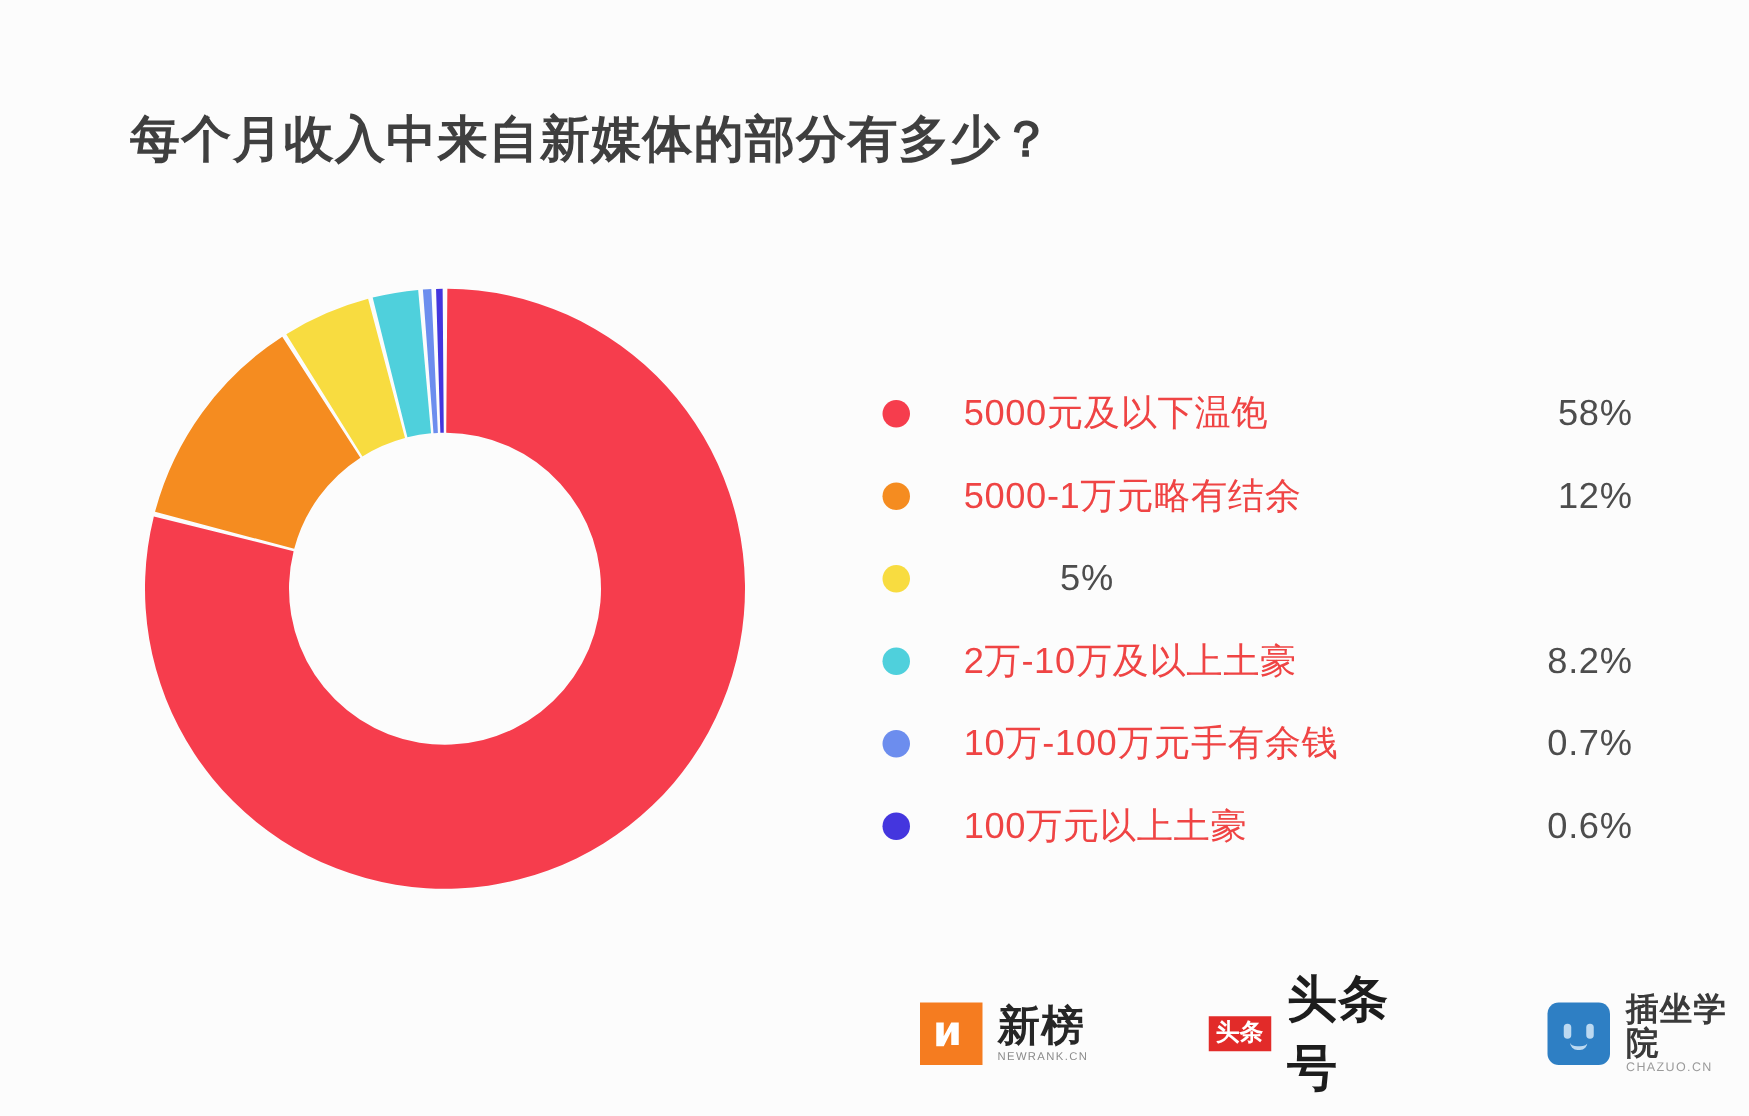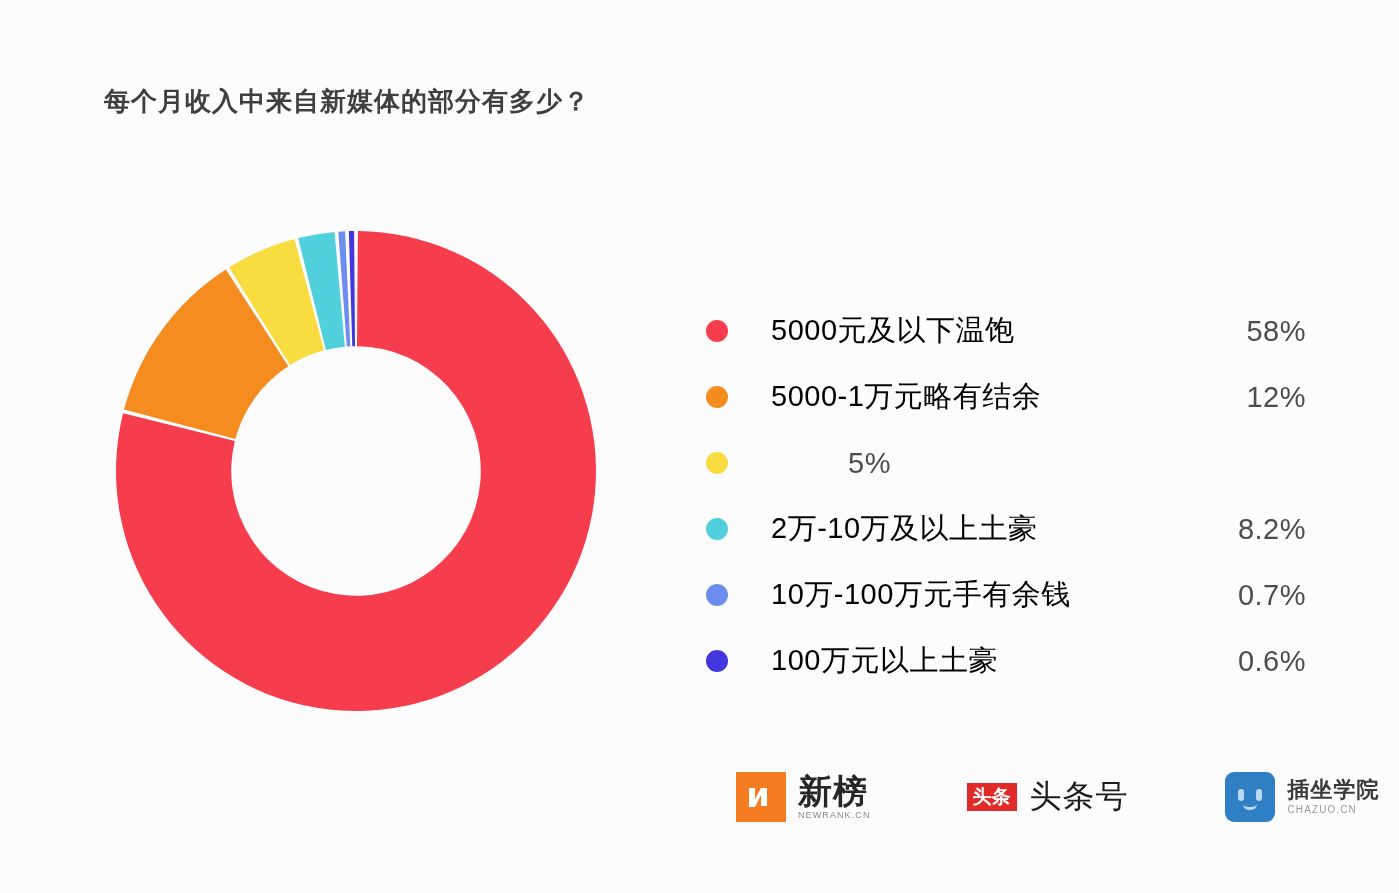--- a/index.html
+++ b/index.html
@@ -18,21 +18,21 @@
   #page-root {
     position: absolute;
     inset: 0;
   }
 
   
   .chart-title {
     position: absolute;
     left: 104px;
     top: 84px;
-    font-size: 26px;
+    font-size: 40px;
     font-weight: bold;
     color: #3f3f3f;
     letter-spacing: 1px;
     white-space: nowrap;
   }
 
   
   .donut-wrap {
     position: absolute;
     left: 113px;
@@ -61,21 +61,21 @@
   }
   .legend-dot {
     width: 22px;
     height: 22px;
     border-radius: 50%;
     flex: 0 0 22px;
     margin-right: 43px;
   }
   .legend-label {
     font-size: 29px;
-    color: #000000;
+    color: #ef4444;
     letter-spacing: 0.5px;
     white-space: nowrap;
     flex: 1 1 auto;
   }
   .legend-value {
     font-size: 29px;
     color: #4d4d4d;
     letter-spacing: 0.5px;
     text-align: right;
     width: 120px;
@@ -127,21 +127,21 @@
     letter-spacing: 0px;
     flex: 0 0 auto;
     display: flex;
     align-items: center;
     justify-content: center;
     height: 28px;
     box-sizing: border-box;
   }
   .tt-cn {
     margin-left: 13px;
-    font-size: 32px; font-weight: normal; color: #1d1d1d;
+    font-size: 40px; font-weight: bold; color: #1d1d1d;
     letter-spacing: 1px;
   }
 
   
   .cz-mark {
     width: 50px; height: 50px;
     background: #2E7FC4;
     border-radius: 9px;
     flex: 0 0 50px;
     position: relative;
@@ -158,21 +158,21 @@
   .cz-mouth {
     position: absolute;
     left: 18px; right: 18px;
     bottom: 12px;
     height: 4px;
     border-radius: 0 0 6px 6px;
     border-bottom: 3px solid #bcd9f1;
   }
   .cz-text { margin-left: 13px; }
   .cz-cn {
-    font-size: 22px; font-weight: bold; color: #3a3a3a;
+    font-size: 26px; font-weight: bold; color: #3a3a3a;
     letter-spacing: 1px; line-height: 1.02;
   }
   .cz-en {
     font-size: 10px; color: #9a9a9a; letter-spacing: 1.1px;
     margin-top: 2px;
   }
 </style>
 </head>
 <body>
 

